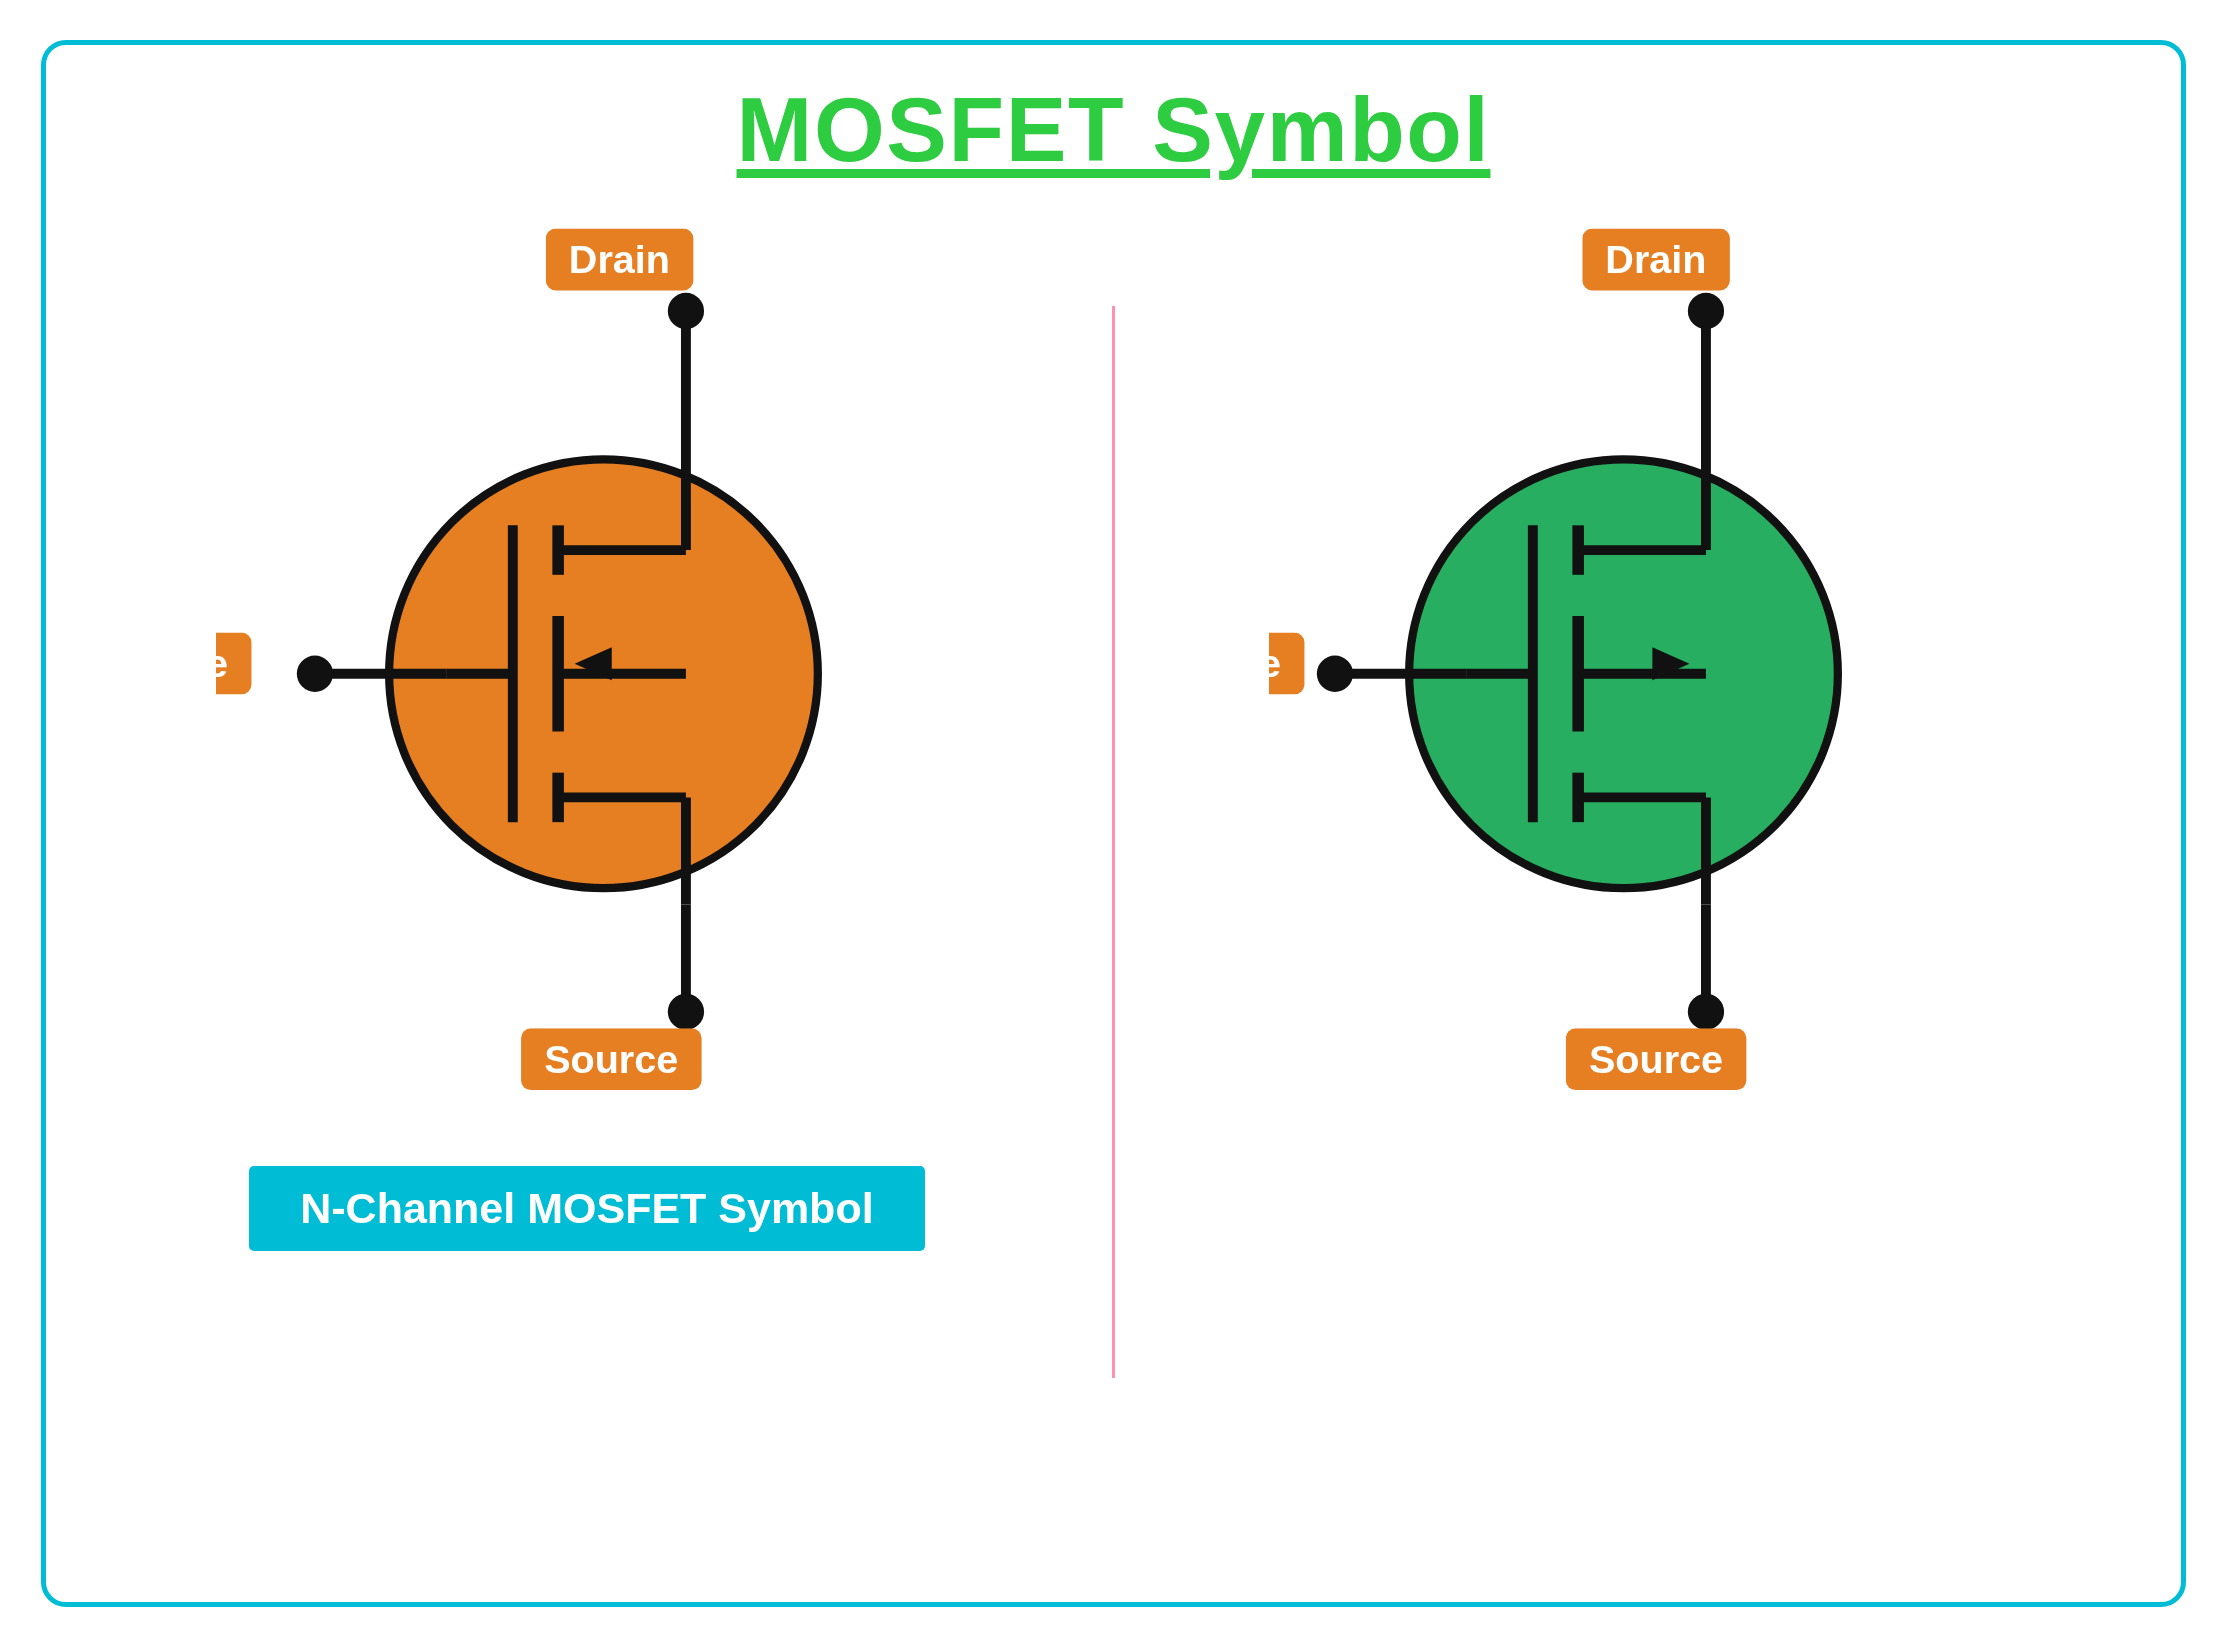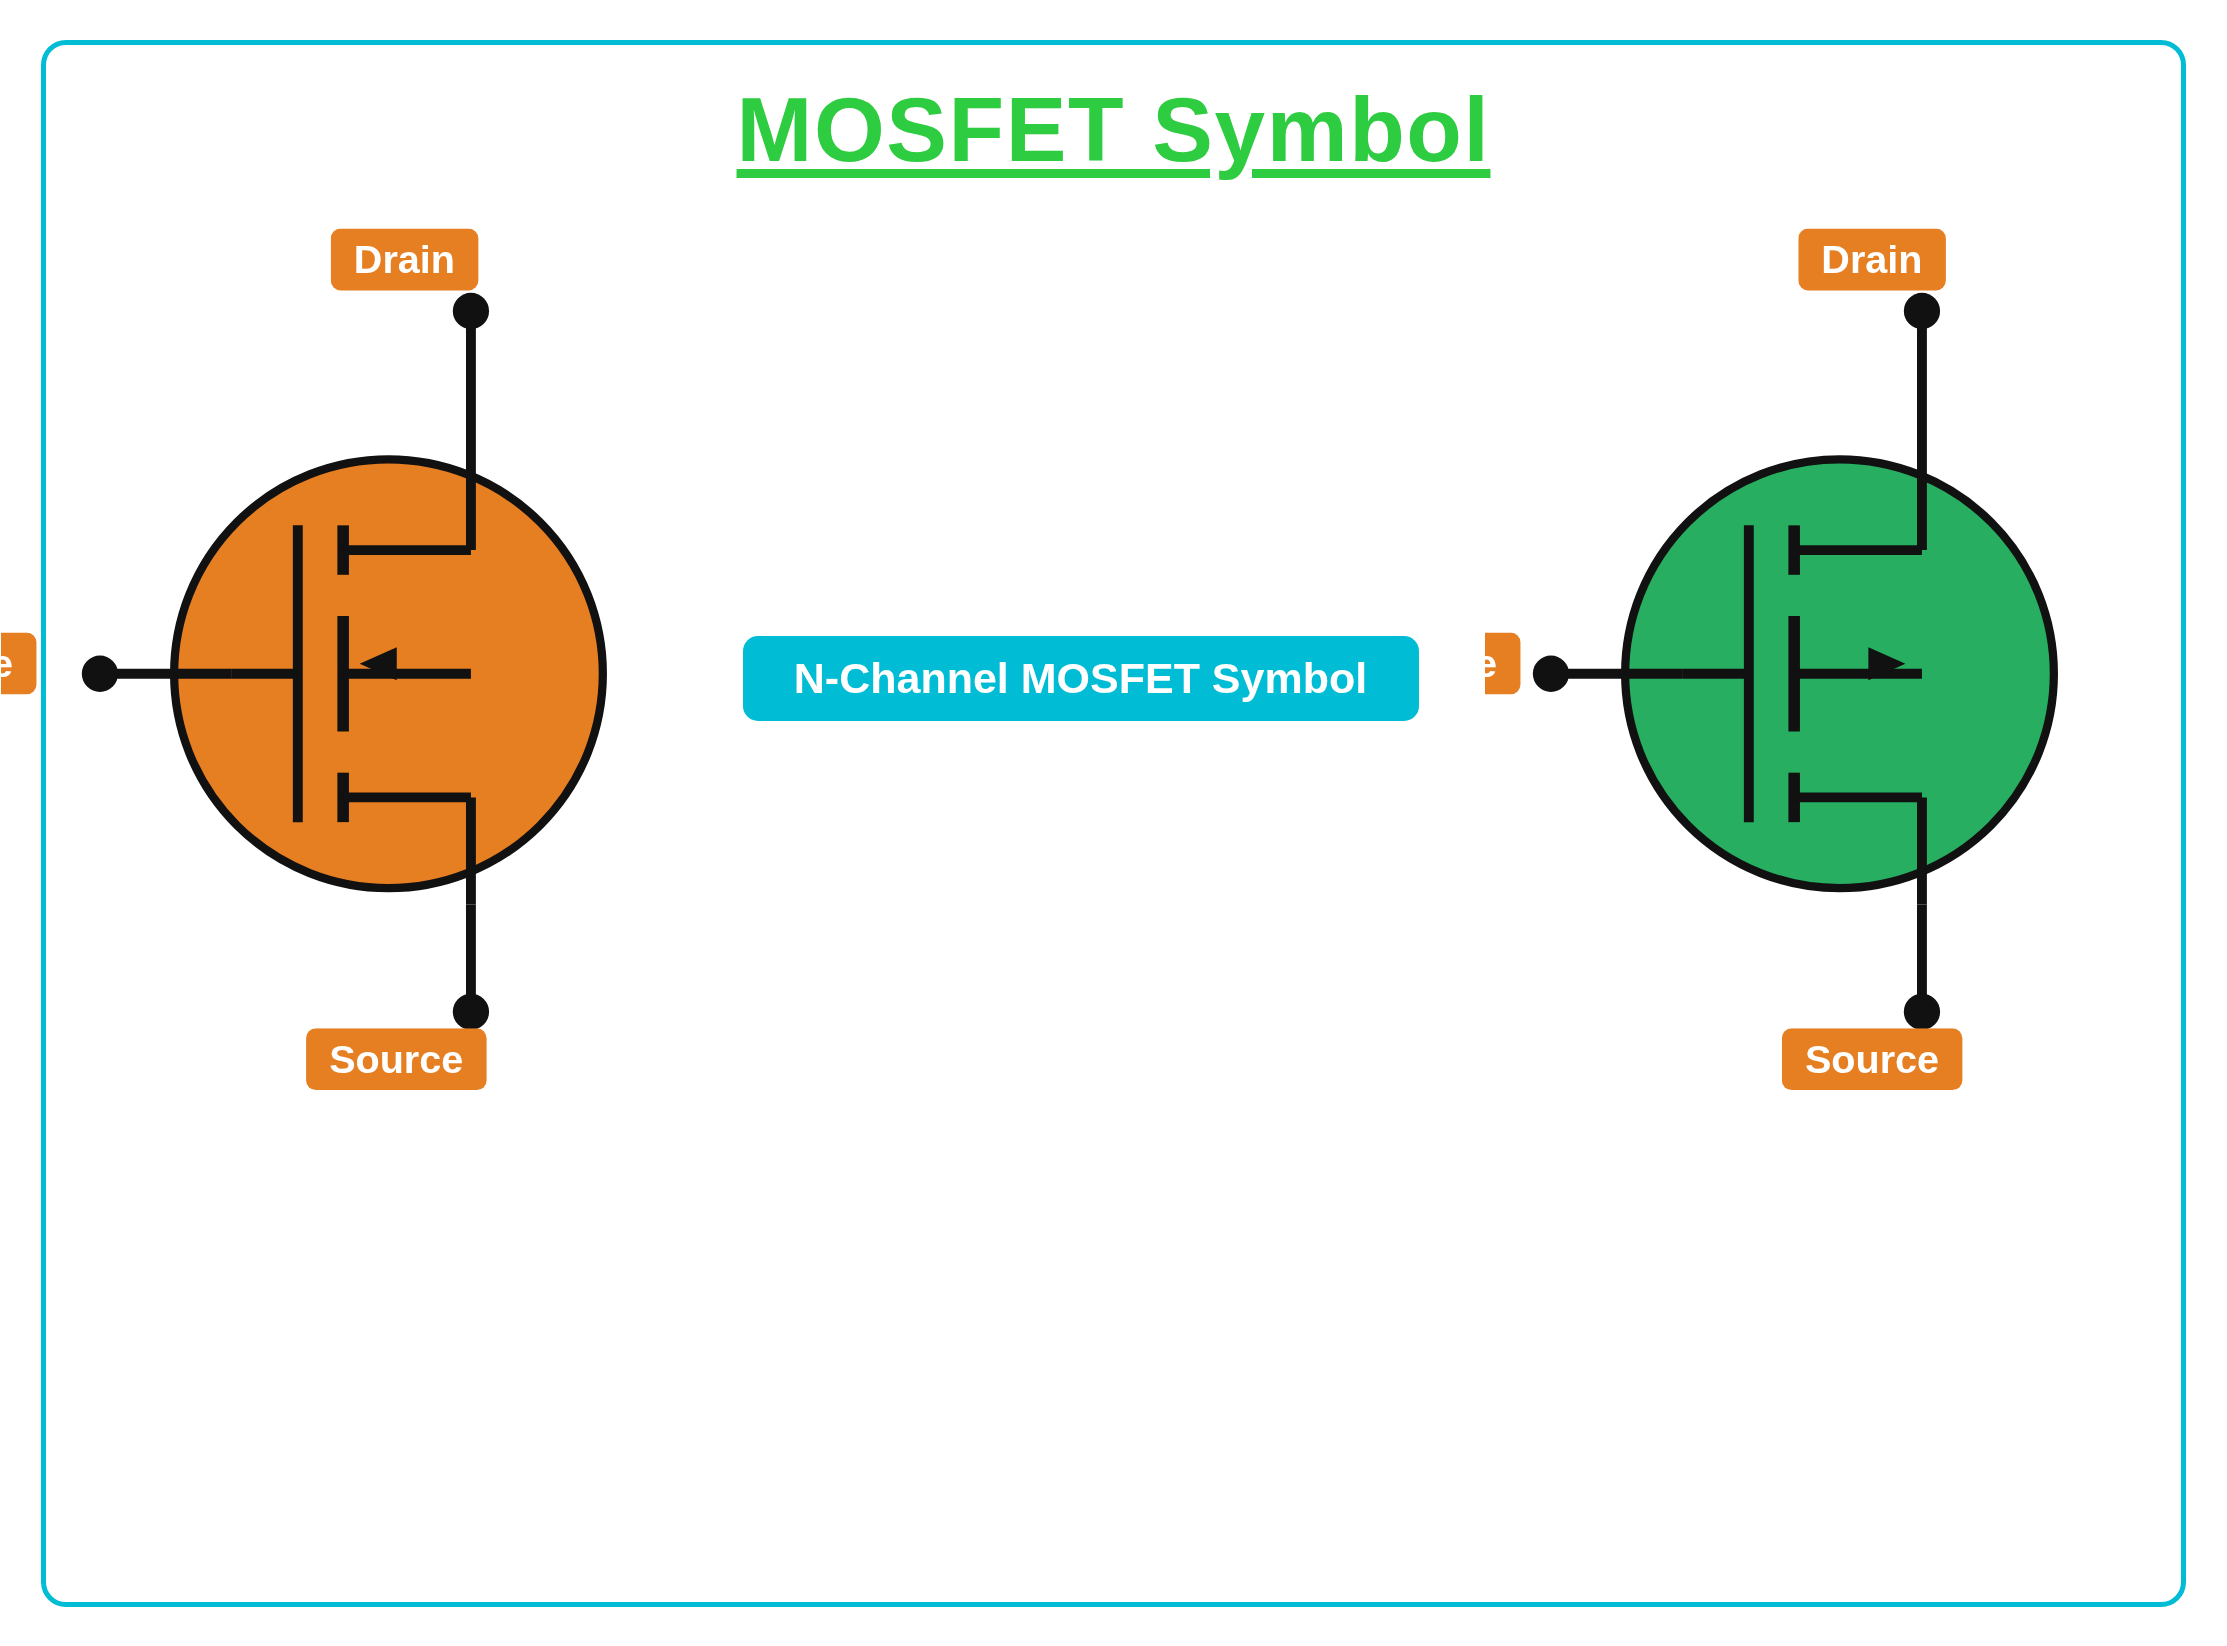--- a/index.html
+++ b/index.html
@@ -46,32 +46,33 @@
       width: 3.3px;
       background: #ff91b0;
       height: 1072px;
       align-self: center;
       margin: 0 33px;
       margin-top: -82px;
     }
     .mosfet-diagram {
       flex: 1;
       display: flex;
-      flex-direction: row;
+      flex-direction: column;
       align-items: center;
       position: relative;
+      gap: 22px;
     }
     .bottom-badge {
       display: inline-block;
       background: #00bcd4;
       color: #fff;
       font-size: 43px;
       font-weight: 900;
       padding: 18px 49px;
-      border-radius: 15px;
+      border-radius: 5px;
       margin-top: 25px;
       text-align: center;
       width: 676px;
     }
   </style>
 </head>
 <body>
 
 <div class="outer-container">
   <div class="page-title">MOSFET Symbol</div>

